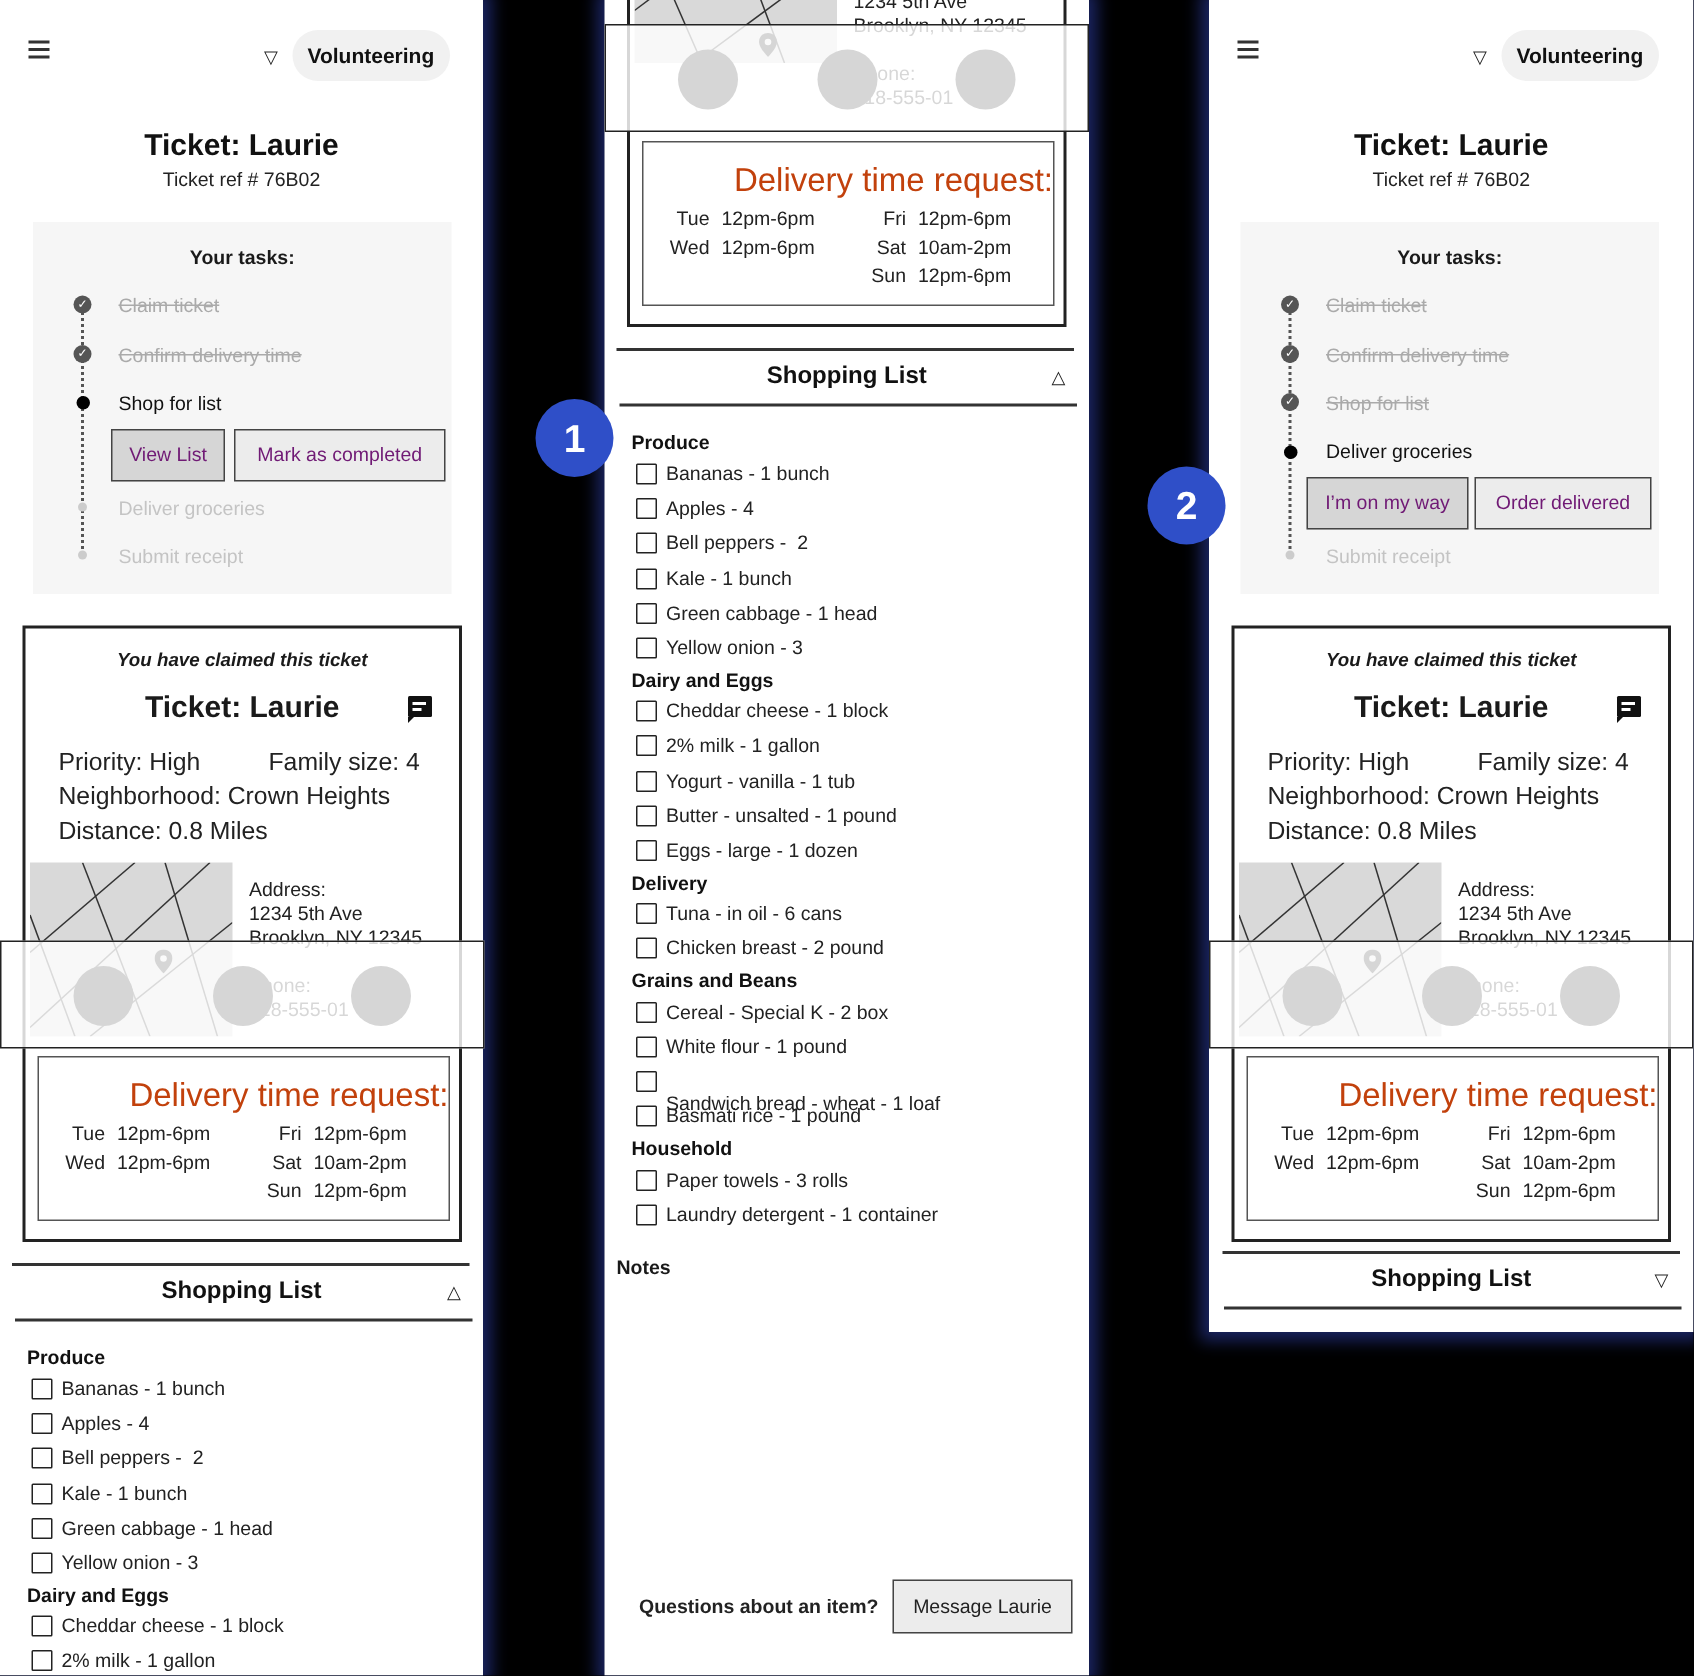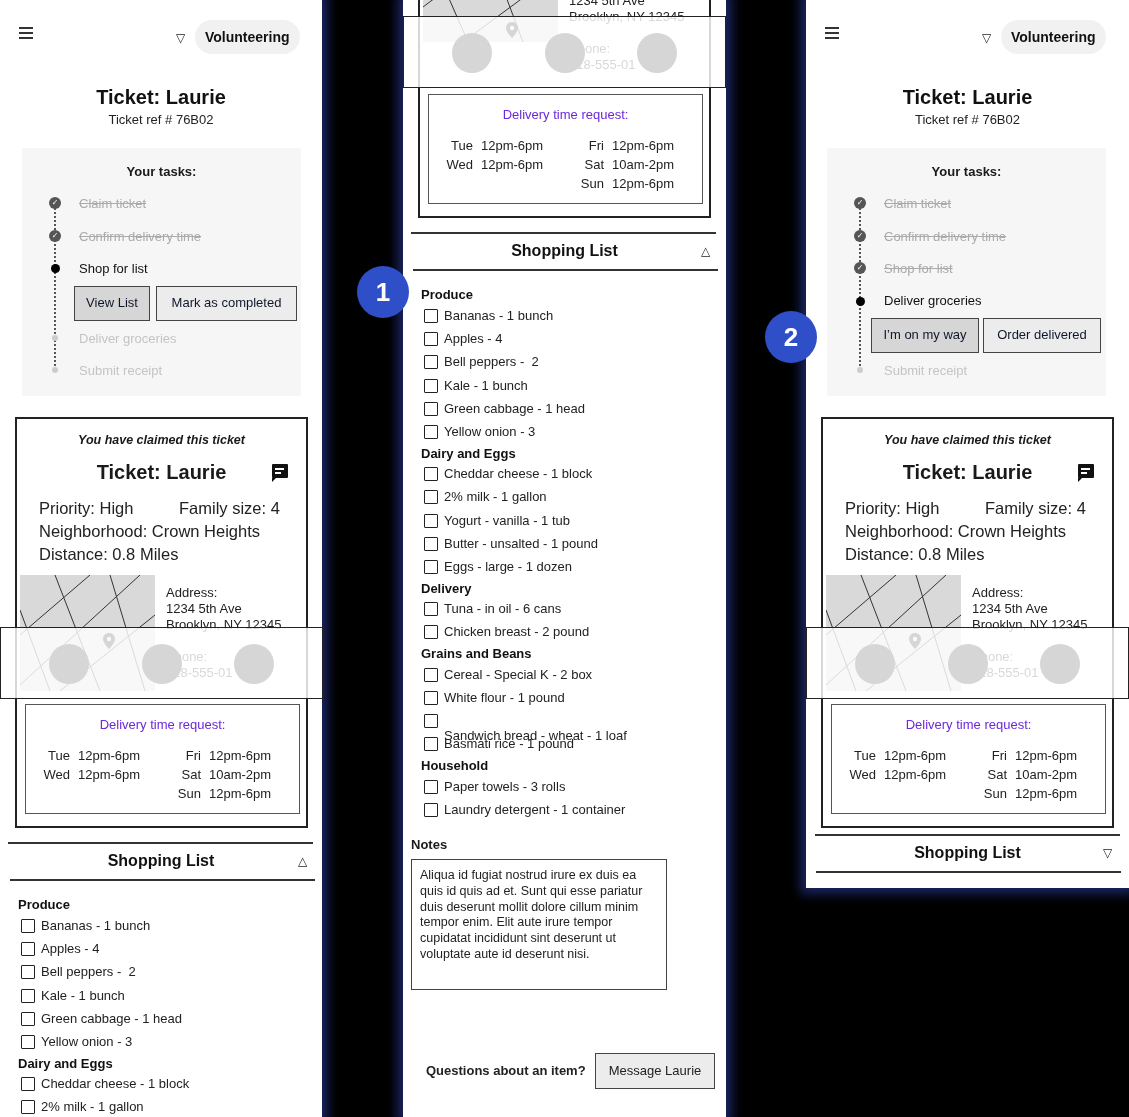--- a/index.html
+++ b/index.html
@@ -23,35 +23,35 @@
   .tasks-title { position: absolute; left: 0; right: 0; top: 16px; text-align: center; font-weight: bold; font-size: 13px; }
   .tl-line { position: absolute; width: 0; border-left: 2px dotted #555; }
   .task { position: absolute; font-size: 13px; }
   .task.done { color: #aaa; text-decoration: line-through; }
   .task.active { color: #111; }
   .task.todo { color: #c4c4c4; }
   .dot { position: absolute; border-radius: 50%; }
   .dot.check { width: 12px; height: 12px; background: #555; color: #fff; font-size: 8px; line-height: 12px; text-align: center; font-weight: bold; }
   .dot.cur { width: 9px; height: 9px; background: #000; }
   .dot.todo { width: 6px; height: 6px; background: #ccc; }
-  .tbtn { position: absolute; height: 35px; border: 1.5px solid #444; font-size: 13px; line-height: 32px; text-align: center; color: #0f172a; background: #ececec; }
+  .tbtn { position: absolute; height: 35px; border: 1.5px solid #444; font-size: 13px; line-height: 32px; text-align: center; color: #701a75; background: #ececec; }
   .tbtn.dark { background: #d6d6d6; }
 
   
   .card { position: absolute; border: 2px solid #222; background: #fff; }
   .card-claimed { position: absolute; left: 0; right: 0; top: 14px; text-align: center; font-style: italic; font-weight: bold; font-size: 12.5px; }
   .card-title { position: absolute; left: 0; right: 0; top: 42px; text-align: center; font-weight: bold; font-size: 20px; }
   .msg-icon { position: absolute; top: 45px; width: 16px; height: 14px; background: #111; border-radius: 1px; }
   .msg-icon::before { content: ""; position: absolute; left: 0; bottom: -4px; border-left: 4px solid #111; border-bottom: 4px solid transparent; }
   .msg-icon i { position: absolute; left: 3px; height: 1.5px; background: #fff; }
   .info { position: absolute; font-size: 16.5px; color: #222; }
   .map { position: absolute; background: #d9d9d9; overflow: hidden; }
   .addr { position: absolute; font-size: 13px; line-height: 16px; color: #222; }
   .delivery { position: absolute; border: 1.5px solid #555; background: #fff; }
-  .delivery-title { position: absolute; left: 0; right: 0; top: 12px; text-align: center; font-size: 13px; color: #6d28d9; }
+  .delivery-title { position: absolute; left: 0; right: 0; top: 12px; text-align: right; font-size: 22px; color: #c2410c; }
   .dt { position: absolute; font-size: 13px; color: #222; }
   .dt-day { position: absolute; text-align: right; width: 30px; }
 
   
   .strip { position: absolute; background: rgba(255,255,255,0.82); border: 1.5px solid #222; }
   .circle { position: absolute; width: 40px; height: 40px; border-radius: 50%; background: #d6d6d6; }
 
   
   .sl-line { position: absolute; height: 1.5px; background: #333; }
   .sl-title { position: absolute; font-weight: bold; font-size: 16px; text-align: center; color: #111; }
@@ -270,21 +270,20 @@
   <div class="cb" style="left:21px;top:737px;"></div>
     <div class="item" style="left:41px;top:736px;">Basmati rice - 1 pound</div>
 
   <div class="cat" style="left:18px;top:758px;">Household</div>
   <div class="cb" style="left:21px;top:780px;"></div>
     <div class="item" style="left:41px;top:779px;">Paper towels - 3 rolls</div>
   <div class="cb" style="left:21px;top:803px;"></div>
     <div class="item" style="left:41px;top:802px;">Laundry detergent - 1 container</div>
 
   <div class="notes-label" style="left:8px;top:837px;">Notes</div>
-  <div class="notes" style="left:8px;top:859px;width:256px;height:131px;">Aliqua id fugiat nostrud irure ex duis ea quis id quis ad et. Sunt qui esse pariatur duis deserunt mollit dolore cillum minim tempor enim. Elit aute irure tempor cupidatat incididunt sint deserunt ut voluptate aute id deserunt nisi.</div>
 
   <div class="plain" style="left:23px;top:1063px;font-weight:bold;">Questions about an item?</div>
   <div class="wbtn" style="left:192px;top:1053px;width:120px;height:36px;line-height:33px;">Message Laurie</div>
 </div>
 
 <div class="phone" style="left:806px;top:0;width:323px;height:888px;">
   <div class="hdr-menu">
       <span></span>
       <span></span>
       <span></span>

